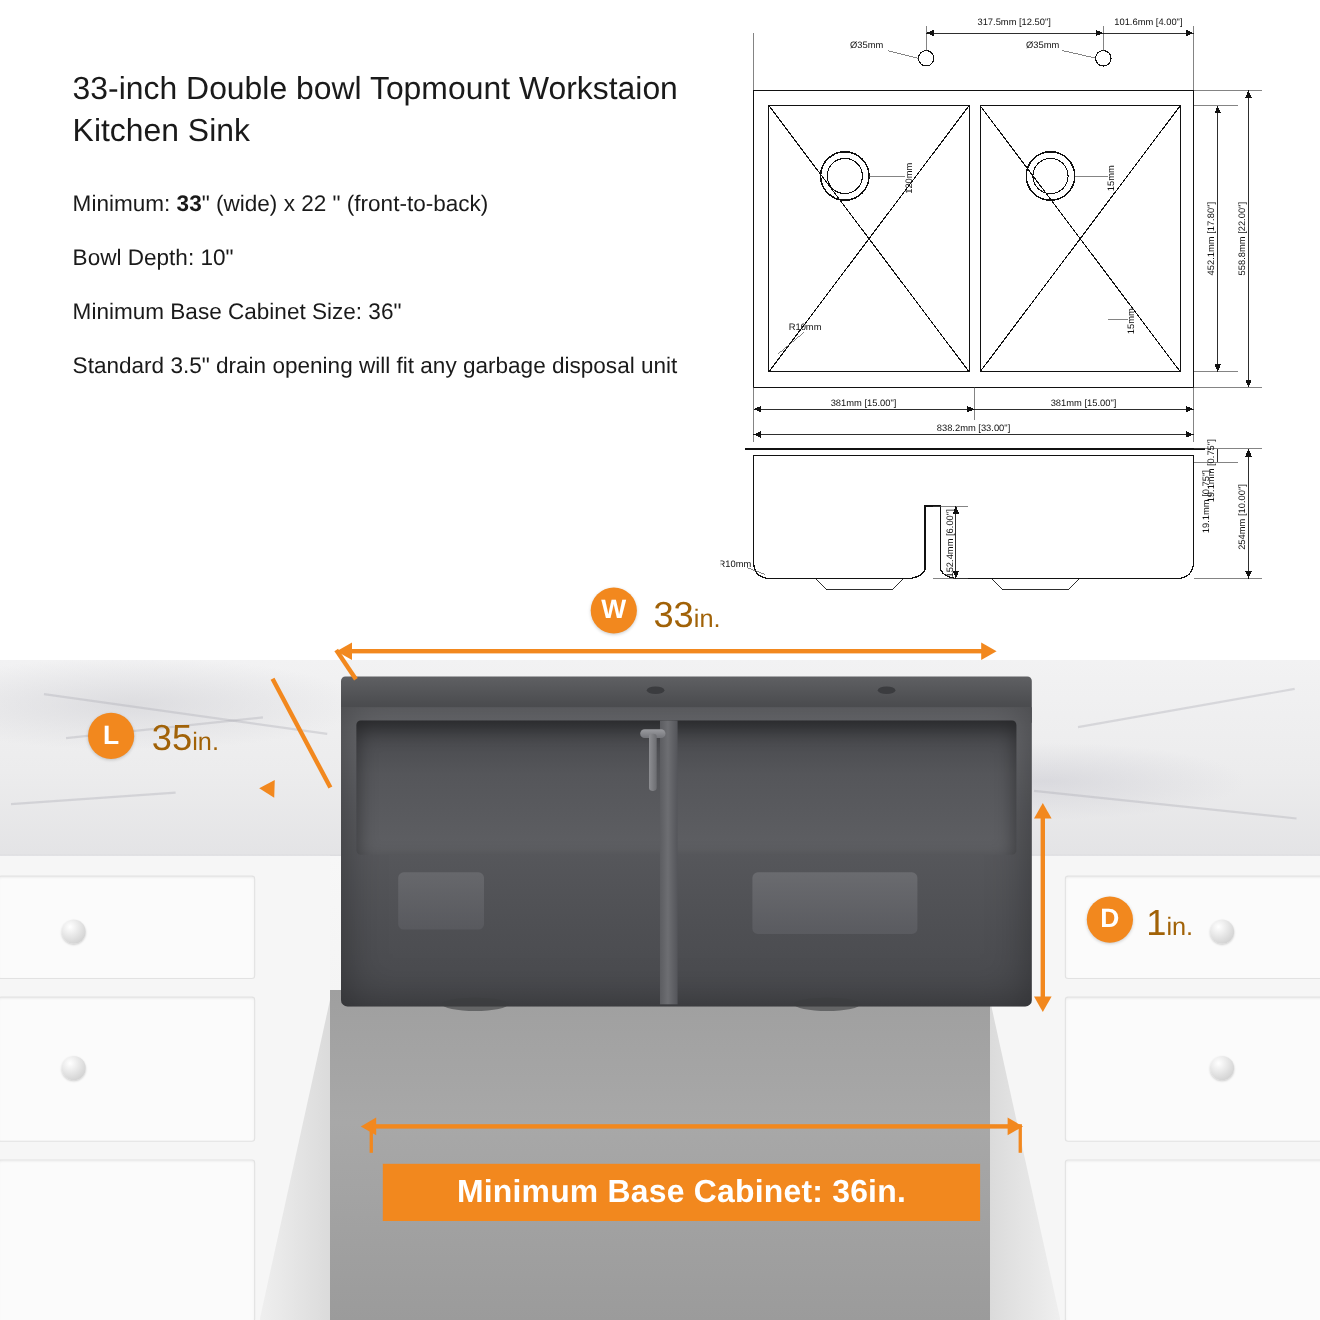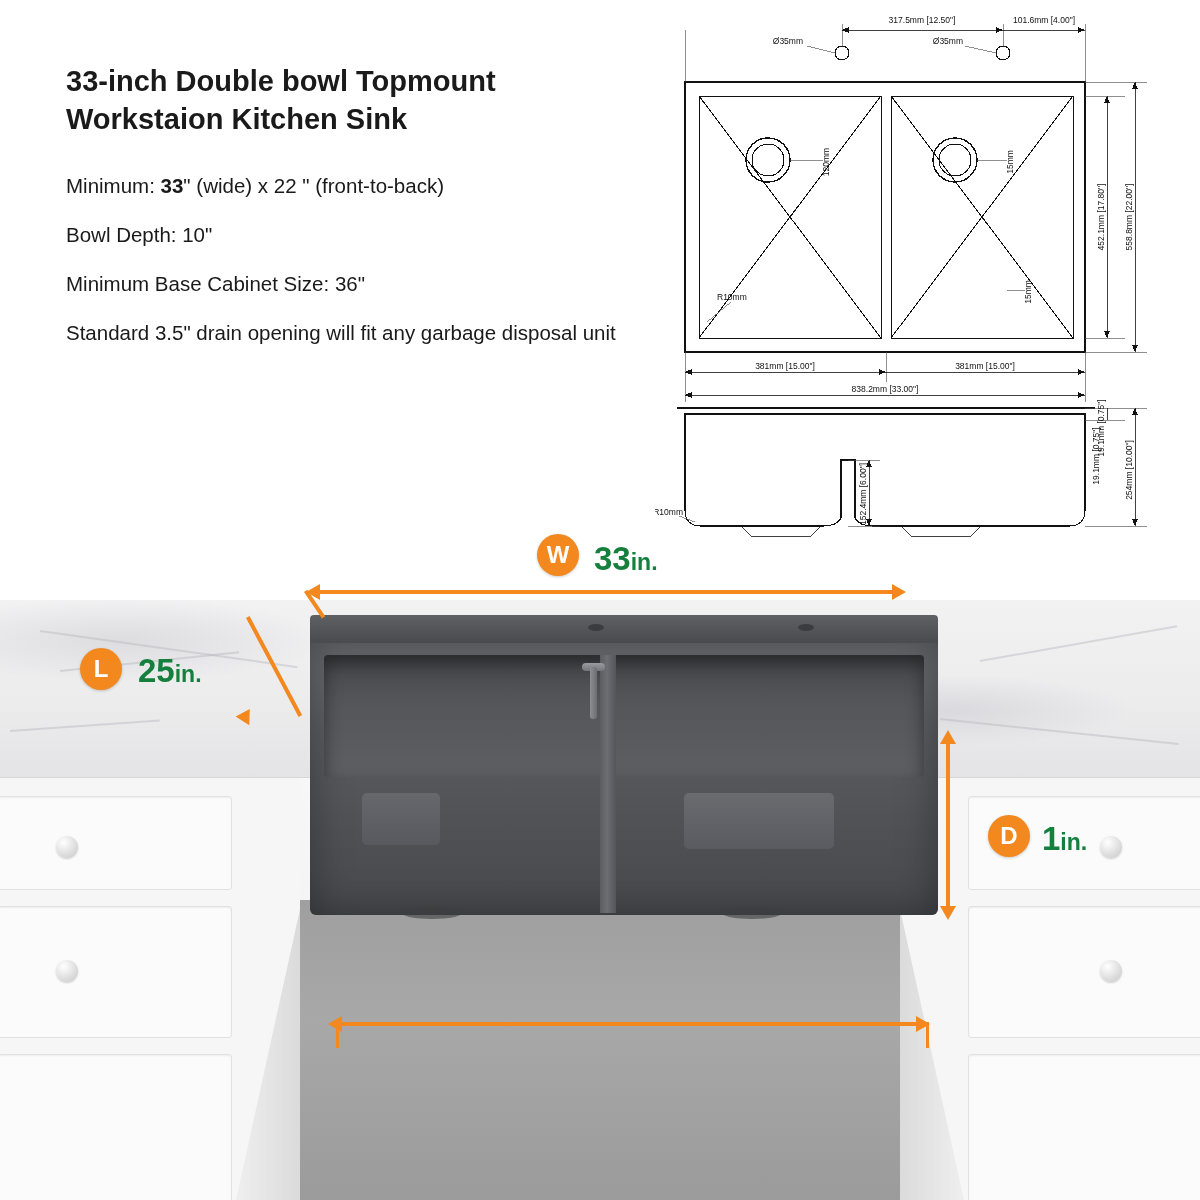--- a/index.html
+++ b/index.html
@@ -5,21 +5,21 @@
   html,body{margin:0;padding:0;}
   body{
     width:1200px;height:1200px;position:relative;overflow:hidden;
     font-family:"Liberation Sans", sans-serif;background:#ffffff;
   }
   .root{position:absolute;inset:0;}
 
   
   .info{position:absolute;left:66px;top:62px;width:590px;}
   .info h1{
-    font-size:29px;line-height:38px;margin:0 0 34px 0;font-weight:bold;color:#1a1a1a;
+    font-size:29px;line-height:38px;margin:0 0 34px 0;font-weight:normal;color:#1a1a1a;
   }
   .info p{
     font-size:20.5px;line-height:28px;margin:0 0 21px 0;color:#1a1a1a;font-weight:normal;
   }
   .info p b{font-weight:bold;}
 
   
   .tech{position:absolute;left:655px;top:10px;width:545px;height:550px;}
   .tech svg{display:block;}
 
@@ -115,21 +115,21 @@
   .drain-r{position:absolute;left:470px;top:292px;width:60px;height:12px;border-radius:50%;background:#3c3d40;opacity:.6;}
 
   
   .badge{
     position:absolute;width:42px;height:42px;border-radius:50%;
     background:#F2881E;color:#fff;font-weight:bold;font-size:24px;
     display:flex;align-items:center;justify-content:center;
     box-shadow:0 1px 3px rgba(0,0,0,.2);
   }
   .dimtext{
-    position:absolute;font-weight:bold;color:#15803d;white-space:nowrap;
+    position:absolute;font-weight:normal;color:#a16207;white-space:nowrap;
   }
   .dimtext .num{font-size:33px;}
   .dimtext .unit{font-size:23px;}
 
   .arrow-line{position:absolute;background:#F2881E;}
   .arrow-head{position:absolute;width:0;height:0;}
 
   .mbc-bar{
     position:absolute;left:348px;top:1058px;width:543px;height:52px;
     background:#F2881E;display:flex;align-items:center;justify-content:center;
@@ -315,32 +315,35 @@
   <div class="arrow-head" style="left:306px;top:584px;border-top:8px solid transparent;border-bottom:8px solid transparent;border-right:14px solid #F2881E;"></div>
   <div class="arrow-head" style="left:892px;top:584px;border-top:8px solid transparent;border-bottom:8px solid transparent;border-left:14px solid #F2881E;"></div>
   <div class="arrow-line" style="left:304px;top:592px;width:4px;height:32px;transform:rotate(-34deg);transform-origin:top left;"></div>
   <div class="badge" style="left:537px;top:534px;">W</div>
   <div class="dimtext" style="left:594px;top:540px;">
     <span class="num">33</span><span class="unit">in.</span>
   </div>
 
   <div class="badge" style="left:80px;top:648px;">L</div>
   <div class="dimtext" style="left:138px;top:652px;">
-    <span class="num">25</span><span class="unit">in.</span>
+    <span class="num">35</span><span class="unit">in.</span>
   </div>
   <div class="arrow-line" style="left:246px;top:618px;width:4px;height:112px;transform:rotate(-28deg);transform-origin:top left;"></div>
   <div class="arrow-head" style="left:238px;top:712px;border-left:8px solid transparent;border-right:8px solid transparent;border-top:14px solid #F2881E;transform:rotate(-28deg);"></div>
 
   <div class="arrow-line" style="left:946px;top:742px;width:4px;height:170px;"></div>
   <div class="arrow-head" style="left:940px;top:730px;border-left:8px solid transparent;border-right:8px solid transparent;border-bottom:14px solid #F2881E;"></div>
   <div class="arrow-head" style="left:940px;top:906px;border-left:8px solid transparent;border-right:8px solid transparent;border-top:14px solid #F2881E;"></div>
   <div class="badge" style="left:988px;top:815px;">D</div>
   <div class="dimtext" style="left:1042px;top:820px;">
     <span class="num">1</span><span class="unit">in.</span>
   </div>
 
   <div class="arrow-line" style="left:340px;top:1022px;width:580px;height:4px;"></div>
   <div class="arrow-head" style="left:328px;top:1016px;border-top:8px solid transparent;border-bottom:8px solid transparent;border-right:14px solid #F2881E;"></div>
   <div class="arrow-head" style="left:916px;top:1016px;border-top:8px solid transparent;border-bottom:8px solid transparent;border-left:14px solid #F2881E;"></div>
   <div class="vline" style="left:336px;top:1022px;height:26px;"></div>
   <div class="vline" style="left:926px;top:1022px;height:26px;"></div>
+  <div class="mbc-bar">
+    <span>Minimum Base Cabinet: 36in.</span>
+  </div>
 
 </div>
 
 </body></html>

